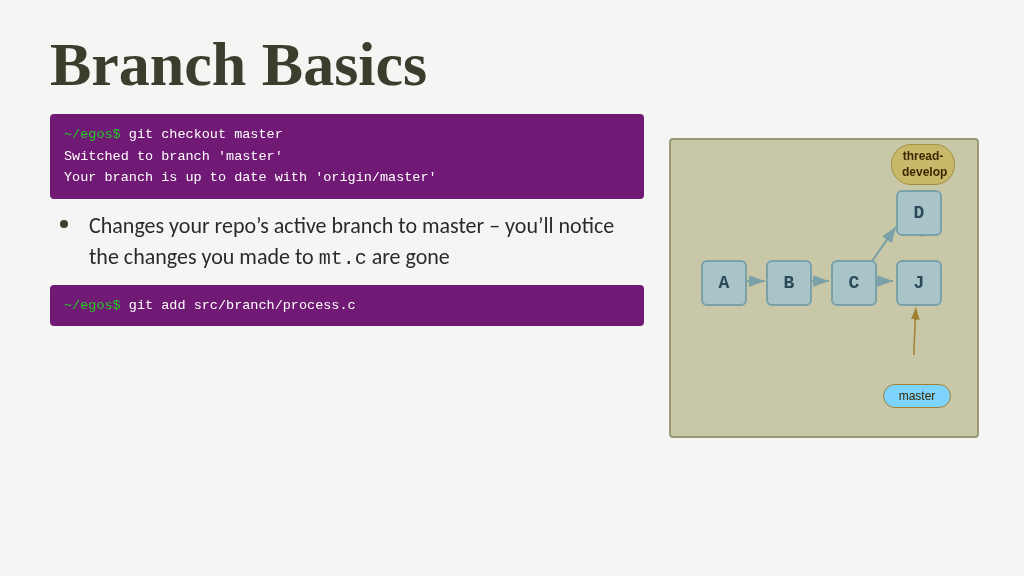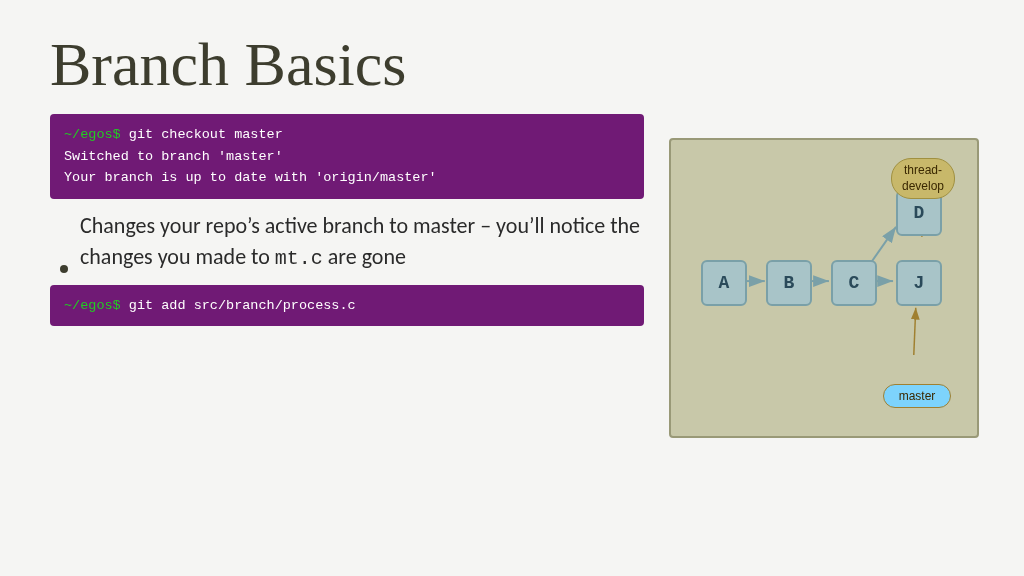--- a/index.html
+++ b/index.html
@@ -31,21 +31,21 @@
 
     .right-col {
       width: 320px;
       display: flex;
       align-items: center;
       justify-content: center;
     }
 
     .title {
       font-size: 62px;
-      font-weight: 400;
+      font-weight: 700;
       color: #3d3d2e;
       line-height: 1.1;
       margin-bottom: 4px;
       font-family: 'Palatino Linotype', Palatino, Georgia, serif;
     }
 
     .code-block {
       background: #701a75;
       border-radius: 4px;
       padding: 10px 14px;
@@ -62,22 +62,22 @@
     .code-block .cmd {
       color: #ffffff;
     }
 
     .code-block .output {
       color: #ffffff;
     }
 
     .bullet-item {
       display: flex;
-      align-items: flex-end;
-      gap: 12px;
+      align-items: flex-start;
+      gap: 21px;
       padding-left: 10px;
     }
 
     .bullet-dot {
       width: 8px;
       height: 8px;
       background: #3d3d2e;
       border-radius: 50%;
       margin-top: 9px;
       flex-shrink: 0;
@@ -147,24 +147,25 @@
       color: #3a2800;
       bottom: 28px;
       left: 212px;
       width: 68px;
     }
 
     .label-thread-develop {
       background: #c8b86a;
       border: 1px solid #a09040;
       color: #3a2800;
-      top: 18px;
+      top: 4px;
       right: 22px;
       width: 64px;
       line-height: 1.3;
+      font-weight: bold;
     }
 
     
     .arrows-svg {
       position: absolute;
       top: 0;
       left: 0;
       width: 100%;
       height: 100%;
       pointer-events: none;

